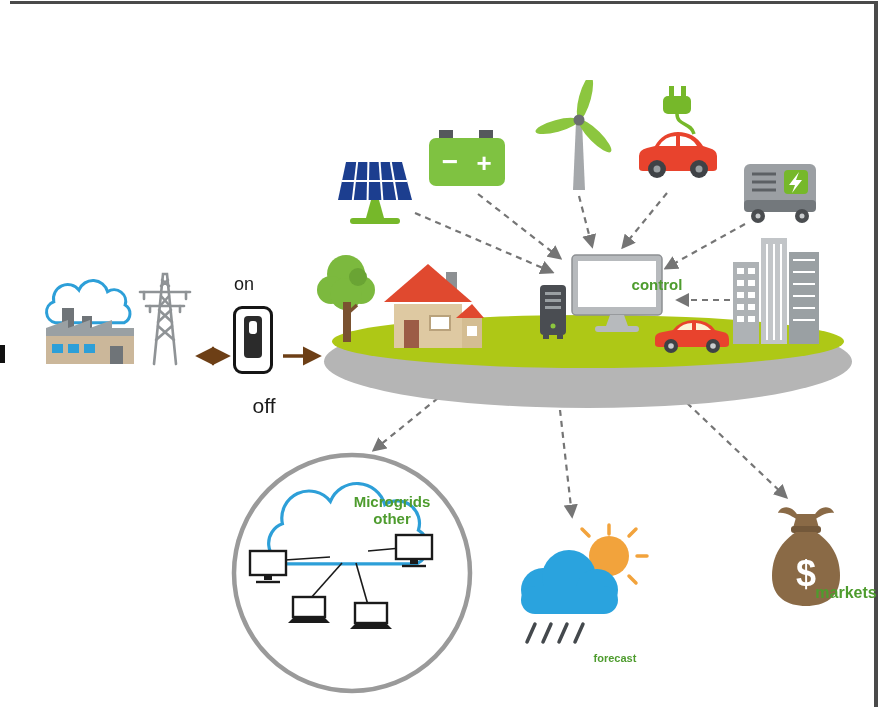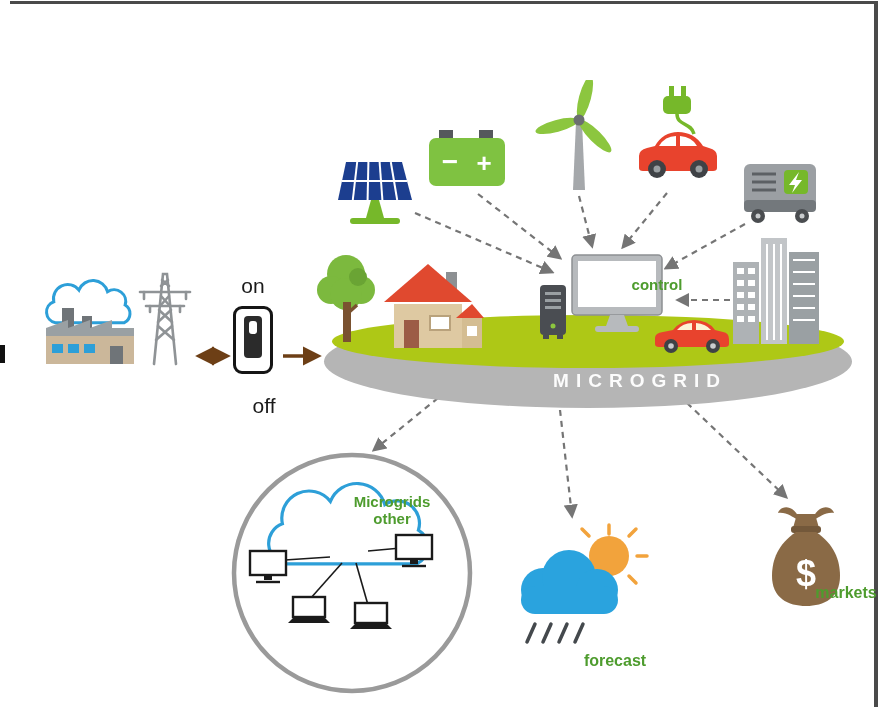--- a/index.html
+++ b/index.html
@@ -96,21 +96,21 @@
         <path d="M27 24 L34 18 M28 18 L35 24"></path>
       </g>
     </svg>
   </div>
 
   <div class="switch-body">
     <div class="switch-handle">
       <div class="switch-slot"></div>
     </div>
   </div>
-  <div class="label" style="left:223px;top:274px;width:60px;font-size:21px;">on</div>
+  <div class="label" style="left:214px;top:274px;width:60px;font-size:18px;">on</div>
   <div class="label" style="left:234px;top:394px;width:60px;font-size:21px;">off</div>
 
   <div class="abs" style="left:316px;top:250px;width:60px;height:98px;">
     <svg width="60" height="98">
       <g fill="#7cb93e">
         <circle cx="30" cy="24" r="19"></circle>
         <circle cx="15" cy="40" r="14"></circle>
         <circle cx="45" cy="40" r="14"></circle>
         <circle cx="30" cy="44" r="16"></circle>
       </g>
@@ -272,21 +272,20 @@
         <line x1="60" y1="24" x2="82" y2="24"></line>
         <line x1="60" y1="36" x2="82" y2="36"></line>
         <line x1="60" y1="48" x2="82" y2="48"></line>
         <line x1="60" y1="60" x2="82" y2="60"></line>
         <line x1="60" y1="72" x2="82" y2="72"></line>
         <line x1="60" y1="84" x2="82" y2="84"></line>
       </g>
     </svg>
   </div>
 
-  <div class="label" style="left:490px;top:370px;width:300px;font-size:19px;font-weight:bold;letter-spacing:7px;color:#fcfcfc;">MICROGRID</div>
 
   <div class="abs" style="left:230px;top:451px;width:244px;height:244px;">
     <svg width="244" height="244">
       <circle cx="122" cy="122" r="118" fill="#ffffff" stroke="#9a9a9a" stroke-width="4.5"></circle>
       <g transform="translate(30,20) scale(1.6)">
         <path d="M16 58 A13 13 0 0 1 14 33 A17 17 0 0 1 44 19 A18 18 0 0 1 78 21 A14 14 0 0 1 99 37 A12 12 0 0 1 98 58 Z" fill="#ffffff" stroke="#2d9fd8" stroke-width="2"></path>
       </g>
       <g stroke="#1a1a1a" stroke-width="1.6">
         <path d="M100 106 L40 110"></path>
         <path d="M138 100 L182 96"></path>
@@ -335,21 +334,21 @@
         <rect x="16" y="66" width="97" height="28" rx="14"></rect>
       </g>
       <g stroke="#44494d" stroke-width="3.5" stroke-linecap="round">
         <line x1="30" y1="104" x2="22" y2="122"></line>
         <line x1="46" y1="104" x2="38" y2="122"></line>
         <line x1="62" y1="104" x2="54" y2="122"></line>
         <line x1="78" y1="104" x2="70" y2="122"></line>
       </g>
     </svg>
   </div>
-  <div class="label green-label" style="left:515px;top:652px;width:120px;font-size:16px;">forecast</div>
+  <div class="label green-label" style="left:515px;top:652px;width:120px;font-size:11px;">forecast</div>
 
   <div class="abs" style="left:768px;top:500px;width:76px;height:112px;">
     <svg width="76" height="112">
       <path d="M30 16 C24 4 12 6 10 13 C19 12 24 17 30 20 Z" fill="#8a6a46"></path>
       <path d="M46 16 C52 4 64 6 66 13 C57 12 52 17 46 20 Z" fill="#8a6a46"></path>
       <polygon points="29,14 47,14 51,28 25,28" fill="#8a6a46"></polygon>
       <rect x="23" y="26" width="30" height="7" rx="3" fill="#73583a"></rect>
       <path d="M28 32 C10 44 4 60 4 76 C4 98 20 106 38 106 C56 106 72 98 72 76 C72 60 66 44 48 32 Z" fill="#8a6a46"></path>
       <text x="38" y="86" text-anchor="middle" font-size="36" font-weight="bold" fill="#ffffff" font-family="Liberation Sans, sans-serif">$</text>
     </svg>

